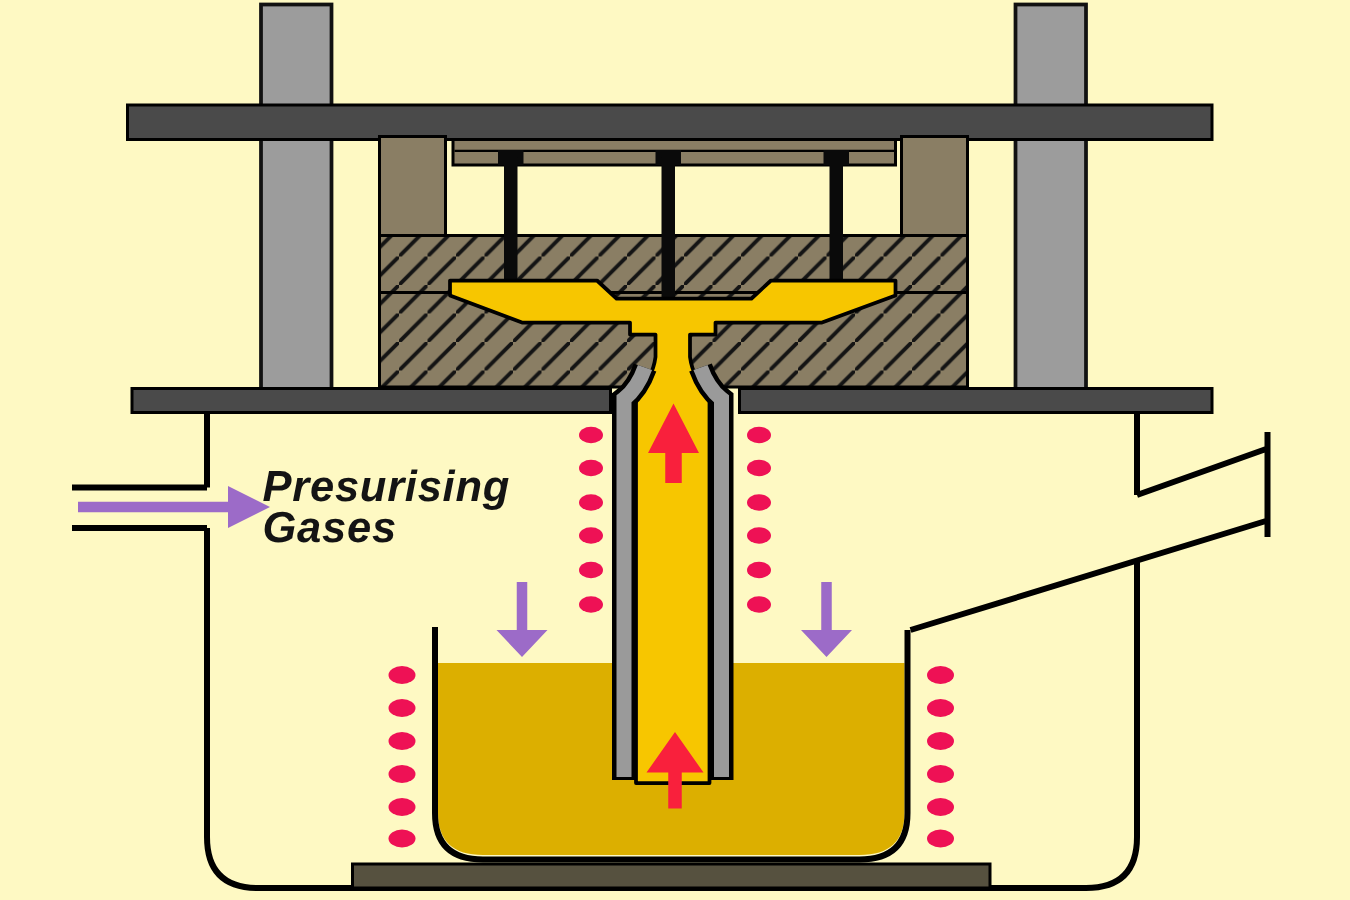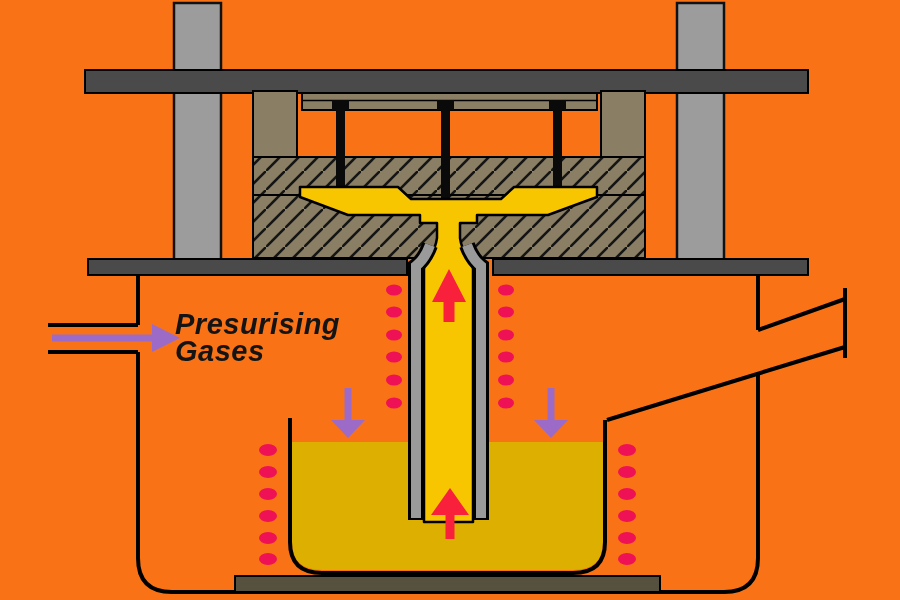--- a/index.html
+++ b/index.html
@@ -1,16 +1,16 @@
 <!DOCTYPE html>
 <html><head>
 <meta charset="utf-8">
 <style>
   html,body{margin:0;padding:0;background:#ffffff;}
-  .stage{position:relative;width:900px;height:600px;background:#f97316;overflow:hidden;}
+  .stage{position:relative;width:900px;height:600px;background:#fef9c3;overflow:hidden;}
   svg{display:block;}
   .gas-label{
     font-family:"Liberation Sans", sans-serif;
     font-weight:bold;
     font-style:italic;
     font-size:29px;
     fill:#141414;
     letter-spacing:0.5px;
   }
 </style>

